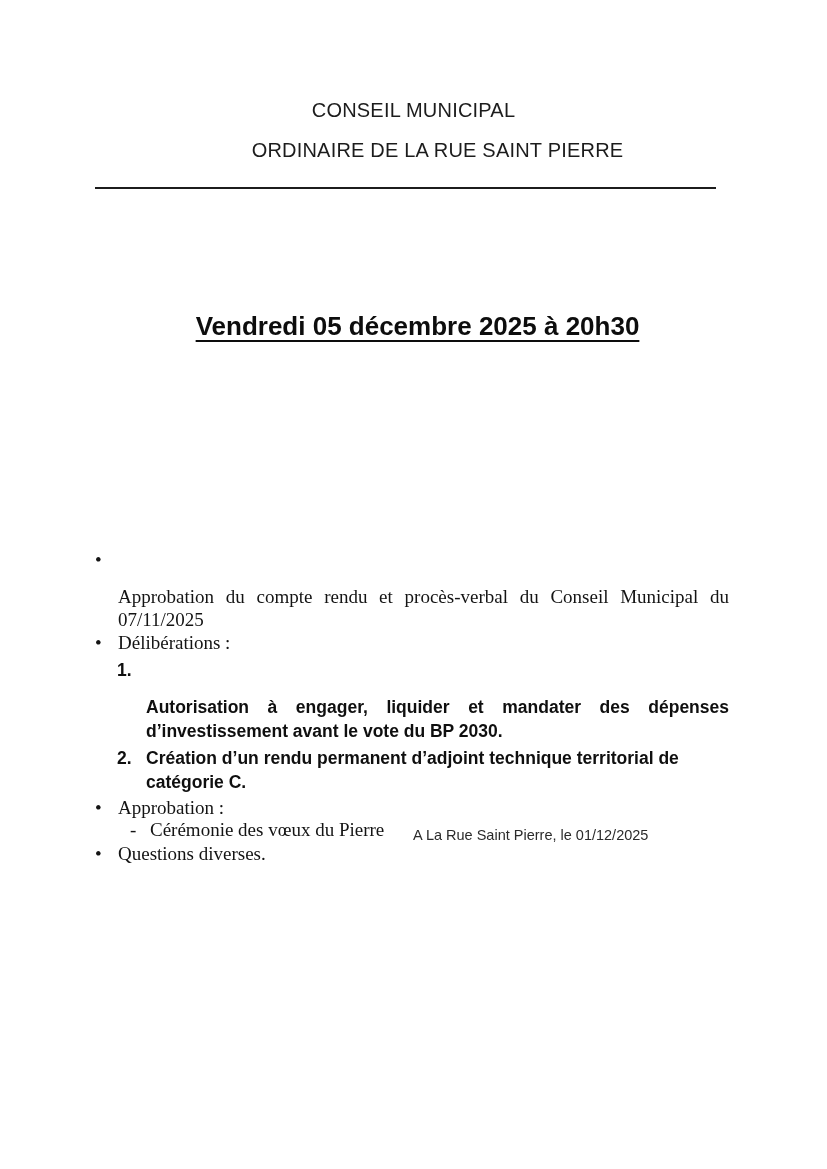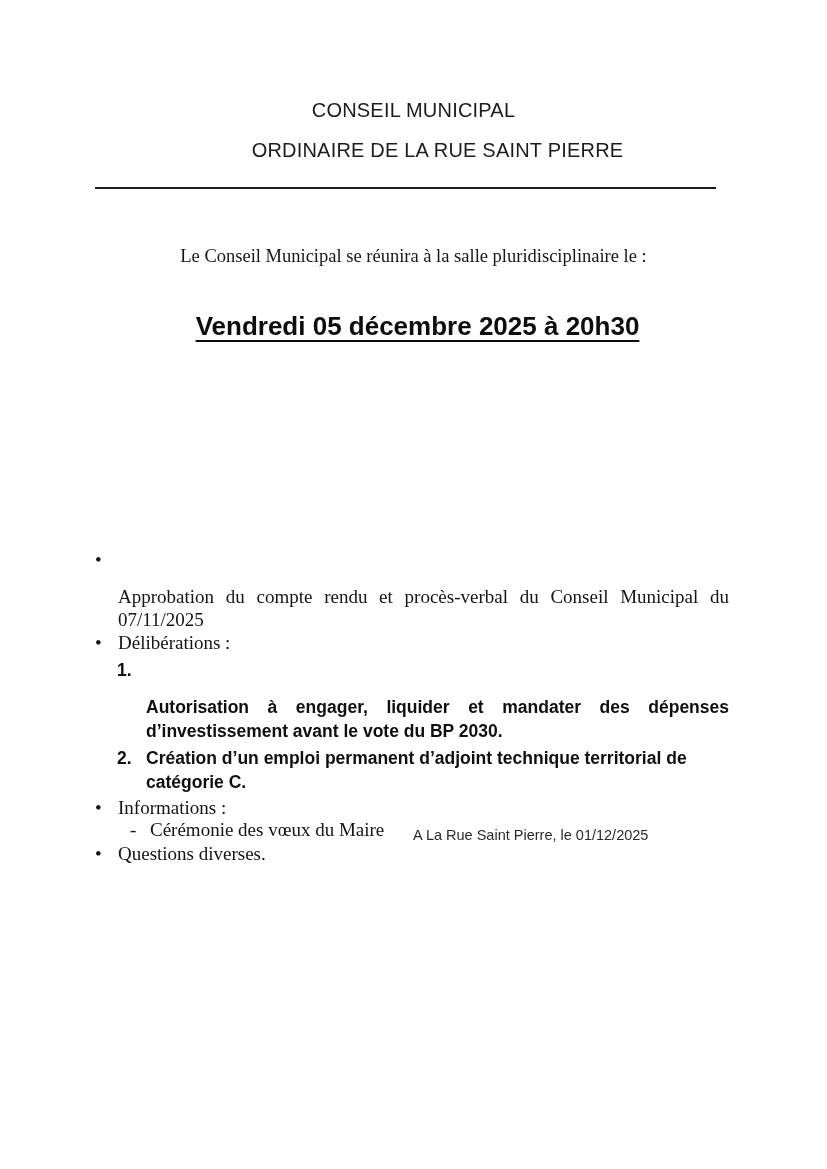--- a/index.html
+++ b/index.html
@@ -100,21 +100,20 @@
 
 <div class="page">
 
   <div class="title-block">
     <div class="title-line1">CONSEIL MUNICIPAL</div>
     <div class="title-line2">ORDINAIRE DE LA RUE SAINT PIERRE</div>
   </div>
 
   <div class="rule"></div>
 
-  <div class="intro">Le Conseil Municipal se réunira à la salle pluridisciplinaire le :</div>
 
   <div class="date-heading">
     <span class="underlined">Vendredi 05 décembre 2025 à 20h30</span>
   </div>
 
   <div class="agenda">
 
     <div class="row bullet justify">
       <span class="marker">•</span>
       <span class="text">Approbation du compte rendu et procès-verbal du Conseil Municipal du 07/11/2025</span>
@@ -125,31 +124,31 @@
       <span class="text">Délibérations :</span>
     </div>
 
     <div class="row numbered justify">
       <span class="marker">1.</span>
       <span class="text">Autorisation à engager, liquider et mandater des dépenses d’investissement avant le vote du BP 2030.</span>
     </div>
 
     <div class="row numbered">
       <span class="marker">2.</span>
-      <span class="text">Création d’un emploi permanent d’adjoint technique territorial de catégorie C.</span>
+      <span class="text">Création d’un rendu permanent d’adjoint technique territorial de catégorie C.</span>
     </div>
 
     <div class="row bullet">
       <span class="marker">•</span>
-      <span class="text">Informations :</span>
+      <span class="text">Approbation :</span>
     </div>
 
     <div class="row dash">
       <span class="marker">-</span>
-      <span class="text">Cérémonie des vœux du Maire</span>
+      <span class="text">Cérémonie des vœux du Pierre</span>
     </div>
 
     <div class="row bullet">
       <span class="marker">•</span>
       <span class="text">Questions diverses.</span>
     </div>
 
   </div>
 
   <div class="signoff">A La Rue Saint Pierre, le 01/12/2025</div>

